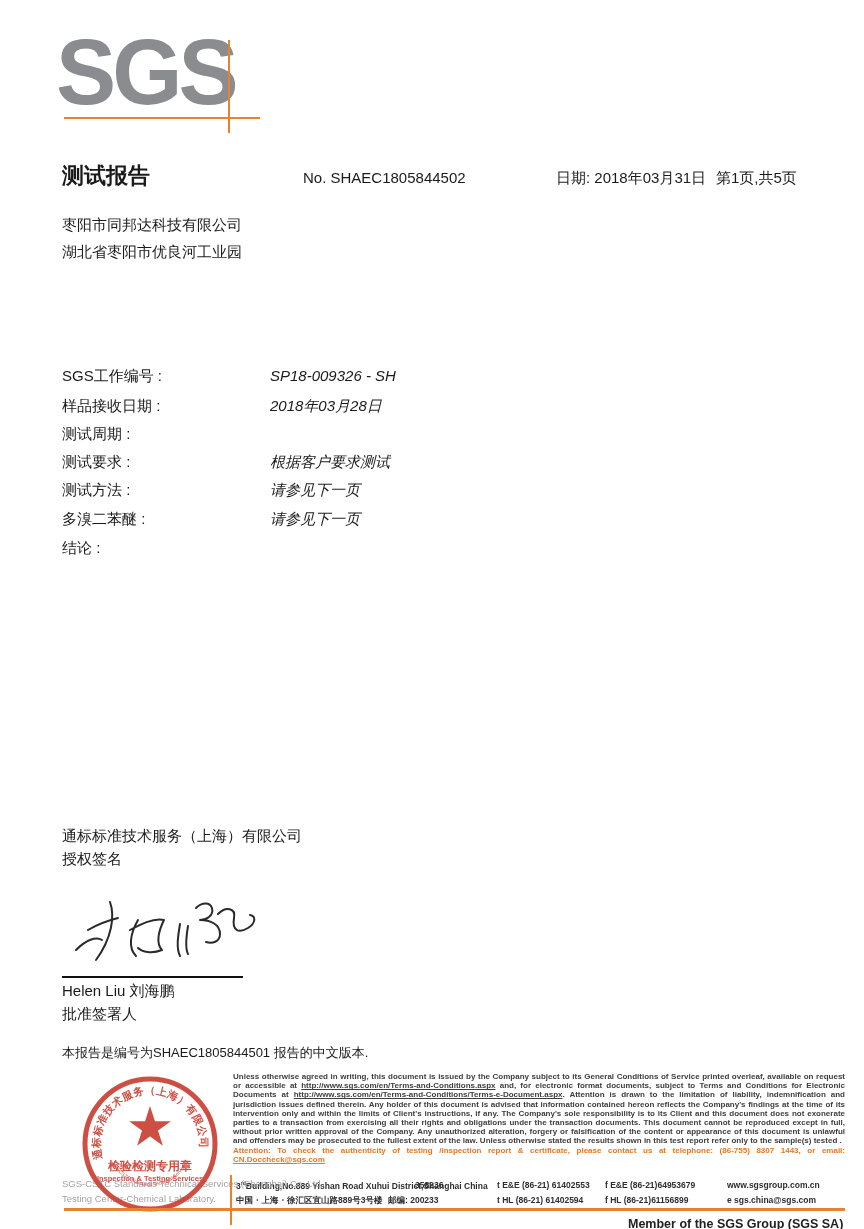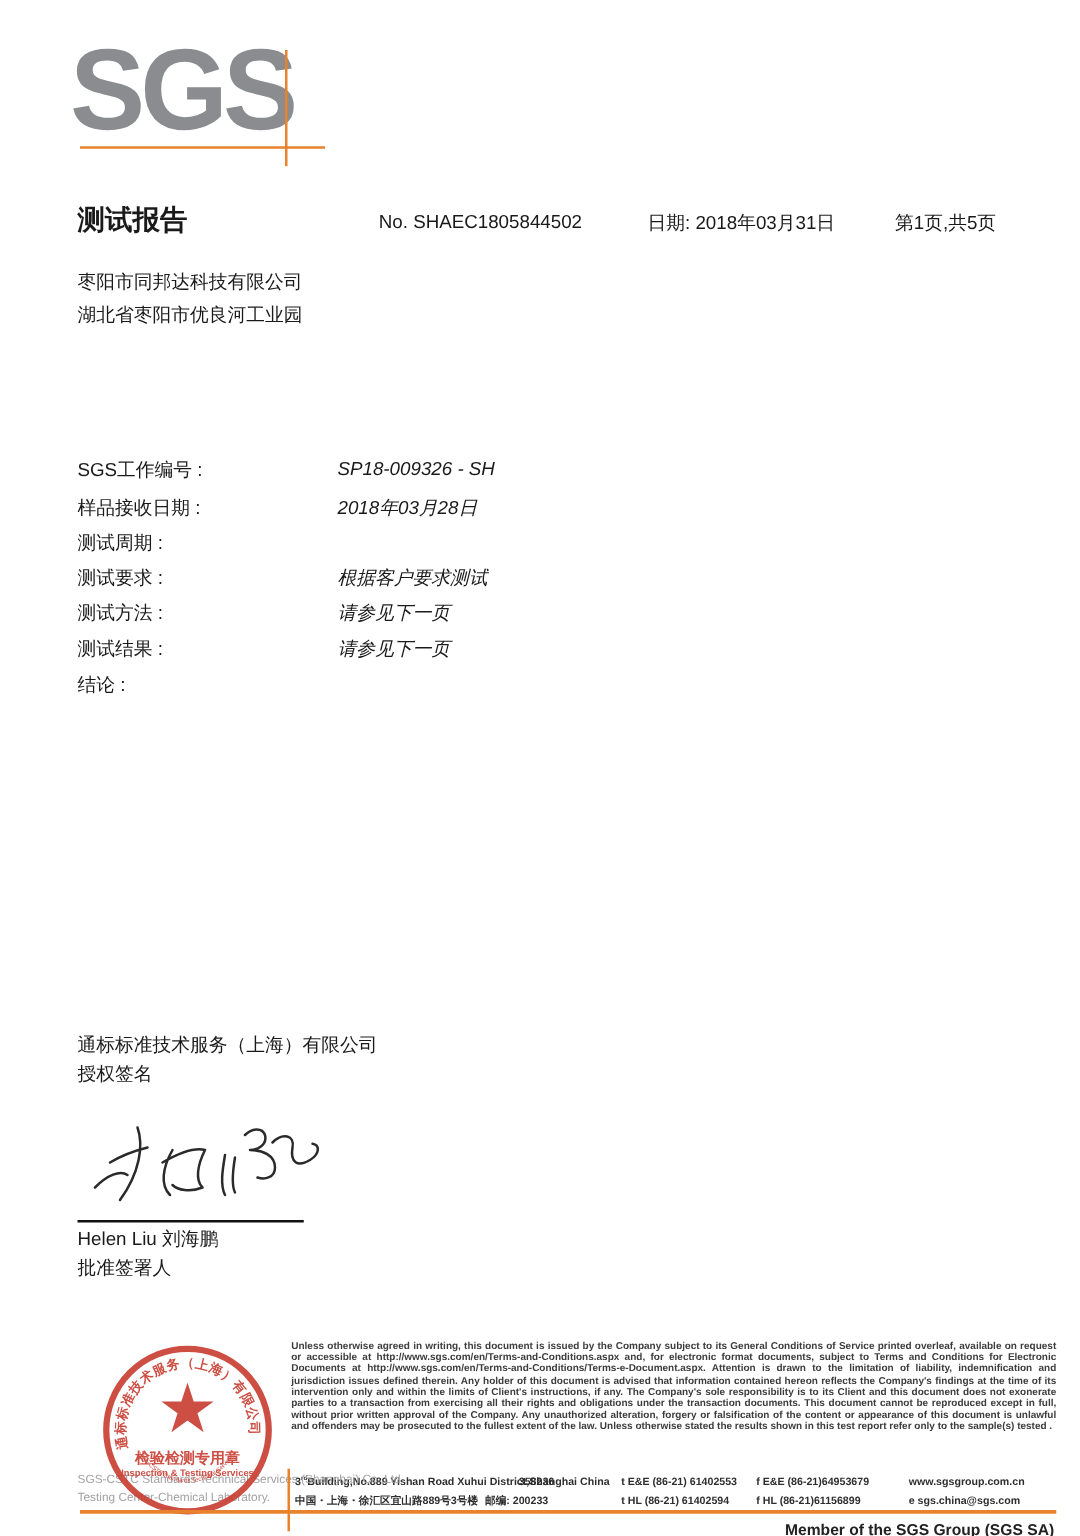--- a/index.html
+++ b/index.html
@@ -9,21 +9,21 @@
   }
   .abs{position:absolute;}
   
   .logo-text{left:56px;top:14px;font-size:92px;line-height:1;font-weight:700;
     color:#8a8c8f;letter-spacing:-4px;transform:scaleX(.98);transform-origin:left top;}
   .logo-hline{left:64px;top:105px;width:196px;height:2px;background:#e8822d;}
   .logo-vline{left:228px;top:28px;width:2px;height:93px;background:#e8822d;}
   
   .doc-title{left:62px;top:149px;font-size:22px;font-weight:700;}
   .report-no{left:303px;top:157px;font-size:15px;}
-  .date-line{left:518px;top:157px;font-size:15px;}
+  .date-line{left:556px;top:157px;font-size:15px;}
   .page-line{left:716px;top:157px;font-size:15px;}
   
   .applicant-name{left:62px;top:204px;font-size:15px;}
   .applicant-addr{left:62px;top:231px;font-size:15px;}
   .intro{left:62px;top:322px;font-size:15px;}
   
   .flabel{left:62px;font-size:15px;}
   .fvalue{left:270px;font-size:15px;font-style:italic;}
   .r0{top:355px}.r1{top:385px}.r2{top:413px}.r3{top:441px}.r4{top:469px}.r5{top:498px}.r6{top:527px}
   .conclusion{width:552px;line-height:28px;}
@@ -34,21 +34,21 @@
   .sig-line{left:62px;top:964px;width:181px;height:2px;background:#111;}
   .signer-name{left:62px;top:970px;font-size:15px;}
   .signer-title{left:62px;top:993px;font-size:15px;}
   .note{left:62px;top:1032px;font-size:13px;}
   
   .stamp-under1{left:62px;top:1166px;font-size:9.5px;color:#a2a2a2;z-index:1;}
   .stamp-under2{left:62px;top:1181px;font-size:9.5px;color:#a2a2a2;z-index:1;}
   .stamp-svg{left:80px;top:1062px;z-index:2;opacity:.9;}
   .legal-block{left:233px;top:1060px;width:612px;font-size:8px;line-height:9.2px;
     text-align:justify;color:#3d3d3d;font-weight:600;}
-  .legal-block a-u, .u{}
+  .legal-block a-u, .u{text-decoration:underline;}
   .attention{color:#e87722;font-weight:700;}
   .addr{font-size:8.5px;color:#2e2e2e;font-weight:600;white-space:nowrap;}
   .row-a{top:1168px}.row-b{top:1183px}
   .c1{left:236px}.c1p{left:415px}.c1p2{left:388px}.c2{left:497px}.c3{left:605px}.c4{left:727px}
   .vline-orange{left:230px;top:1163px;width:2px;height:50px;background:#e8822d;z-index:3;}
   .hline-orange{left:64px;top:1196px;width:781px;height:3px;background:#e8822d;z-index:3;}
   .member{left:628px;top:1205px;font-size:12.5px;font-weight:600;color:#222;}
   sup{font-size:.6em;}
 </style>
 </head>
@@ -71,40 +71,41 @@
 
   <div class="abs flabel r0">SGS工作编号 :</div>
   <div class="abs fvalue r0">SP18-009326 - SH</div>
   <div class="abs flabel r1">样品接收日期 :</div>
   <div class="abs fvalue r1">2018年03月28日</div>
   <div class="abs flabel r2">测试周期 :</div>
   <div class="abs flabel r3">测试要求 :</div>
   <div class="abs fvalue r3">根据客户要求测试</div>
   <div class="abs flabel r4">测试方法 :</div>
   <div class="abs fvalue r4">请参见下一页</div>
-  <div class="abs flabel r5">测试结果 :</div>
+  <div class="abs flabel r5">多溴二苯醚 :</div>
   <div class="abs fvalue r5">请参见下一页</div>
   <div class="abs flabel r6">结论 :</div>
 
   <div class="abs sig-company">通标标准技术服务（上海）有限公司</div>
   <div class="abs sig-label">授权签名</div>
   <svg class="abs sig-svg" width="200" height="88" viewBox="0 0 200 88">
     <g stroke="#2a2a2a" stroke-width="2" fill="none" stroke-linecap="round" stroke-linejoin="round">
       <path d="M42,12 C47,26 44,48 28,70 M20,40 C30,34 42,30 50,28"></path>
       <path d="M8,60 C18,50 28,46 34,50"></path>
       <path d="M70,30 C62,44 60,58 68,66 M62,40 C76,32 88,28 96,30 C90,42 88,54 94,60 C84,64 74,62 70,58"></path>
       <path d="M112,34 C110,46 108,58 112,66 M120,36 C118,48 117,58 120,64"></path>
       <path d="M128,18 C134,12 142,12 144,18 C146,26 138,30 132,30 C142,30 152,34 152,44 C152,52 144,54 138,52"></path>
       <path d="M150,24 C158,16 168,18 166,28 C164,40 170,44 180,38 C188,33 188,26 182,25"></path>
     </g>
   </svg>
   <div class="abs sig-line"></div>
   <div class="abs signer-name">Helen Liu 刘海鹏</div>
   <div class="abs signer-title">批准签署人</div>
 
+  <div class="abs note">本报告是编号为SHAEC1805844501 报告的中文版本.</div>
 
   <div class="abs stamp-under1">SGS-CSTC Standards Technical Services (Shanghai) Co.,Ltd.</div>
   <div class="abs stamp-under2">Testing Center-Chemical Laboratory.</div>
 
   <svg class="abs stamp-svg" width="140" height="140" viewBox="0 0 140 140">
     <defs>
       <path id="arcTop" d="M22.2,84.6 A50,50 0 1 1 117.8,84.6"></path>
       <path id="arcBottom" d="M31.9,87.7 A42,42 0 0 0 108.1,87.7"></path>
     </defs>
     <circle cx="70" cy="70" r="65" fill="none" stroke="#c83c30" stroke-width="5"></circle>
@@ -114,20 +115,23 @@
     </text>
     <text x="70" y="96" text-anchor="middle" font-size="12" font-weight="bold" fill="#c83c30" font-family="Liberation Sans, sans-serif">检验检测专用章</text>
     <text x="70" y="107" text-anchor="middle" font-size="7.5" font-weight="bold" fill="#c83c30" font-family="Liberation Sans, sans-serif">Inspection &amp; Testing Services</text>
     <text font-size="5" fill="#c83c30" font-family="Liberation Sans, sans-serif">
       <textPath href="#arcBottom">SGS-CSTC Standards Technical Services(Shanghai)Co.,Ltd</textPath>
     </text>
   </svg>
 
   <div class="abs legal-block">
     <span>Unless otherwise agreed in writing, this document is issued by the Company subject to its General Conditions of Service printed overleaf, available on request or accessible at </span><span class="u">http://www.sgs.com/en/Terms-and-Conditions.aspx</span><span> and, for electronic format documents, subject to Terms and Conditions for Electronic Documents at </span><span class="u">http://www.sgs.com/en/Terms-and-Conditions/Terms-e-Document.aspx</span><span>. Attention is drawn to the limitation of liability, indemnification and jurisdiction issues defined therein. Any holder of this document is advised that information contained hereon reflects the Company's findings at the time of its intervention only and within the limits of Client's instructions, if any. The Company's sole responsibility is to its Client and this document does not exonerate parties to a transaction from exercising all their rights and obligations under the transaction documents. This document cannot be reproduced except in full, without prior written approval of the Company. Any unauthorized alteration, forgery or falsification of the content or appearance of this document is unlawful and offenders may be prosecuted to the fullest extent of the law. Unless otherwise stated the results shown in this test report refer only to the sample(s) tested .</span>
+    <div class="attention">
+      <span>Attention: To check the authenticity of testing /inspection report &amp; certificate, please contact us at telephone: (86-755) 8307 1443, or email: </span><span class="u">CN.Doccheck@sgs.com</span>
+    </div>
   </div>
 
   <div class="abs addr row-a c1">
     <span>3</span><sup>rd</sup><span>Building,No.889 Yishan Road Xuhui District,Shanghai China</span>
   </div>
   <div class="abs addr row-a c1p">358236</div>
   <div class="abs addr row-a c2">t E&amp;E (86-21) 61402553</div>
   <div class="abs addr row-a c3">f E&amp;E (86-21)64953679</div>
   <div class="abs addr row-a c4">www.sgsgroup.com.cn</div>
 

